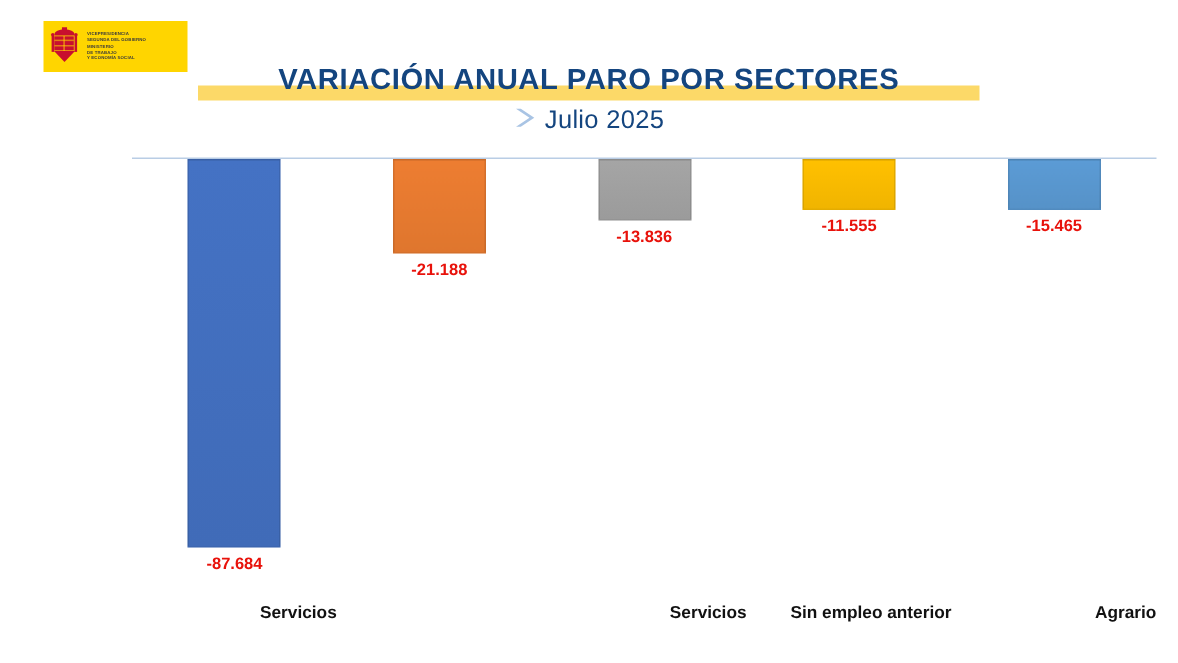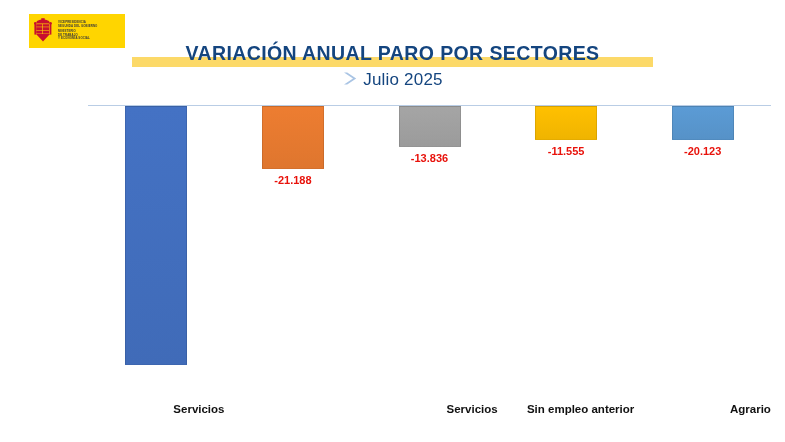--- a/index.html
+++ b/index.html
@@ -197,35 +197,36 @@
     </span>
     <span class="subtitle-text">Julio 2025</span>
   </div>
 </div>
 
 <div class="chart">
   <div class="axis-line"></div>
   <div class="plot-area" id="plot-area">
       <div class="bar-slot" style="left: 37.3px; width: 62px;">
         <div class="bar" style="height: 259px; background: linear-gradient(rgb(68, 114, 196), rgb(64, 107, 184));"></div>
+        <div class="bar-value" style="top: 264px; color: rgb(232, 18, 11);">-87.684</div>
         <div class="cat-label">Servicios</div>
       </div>
       <div class="bar-slot" style="left: 173.9px; width: 62px;">
         <div class="bar" style="height: 62.5849px; background: linear-gradient(rgb(237, 125, 49), rgb(223, 118, 46));"></div>
         <div class="bar-value" style="top: 67.5849px; color: rgb(232, 18, 11); text-align: center;">-21.188</div>
       </div>
       <div class="bar-slot" style="left: 310.5px; width: 62px;">
         <div class="bar" style="height: 40.8686px; background: linear-gradient(rgb(165, 165, 165), rgb(155, 155, 155));"></div>
         <div class="bar-value" style="top: 45.8686px; color: rgb(232, 18, 11);">-13.836</div>
         <div class="cat-label">Servicios</div>
       </div>
       <div class="bar-slot" style="left: 447.1px; width: 62px;">
         <div class="bar" style="height: 34.131px; background: linear-gradient(rgb(255, 192, 0), rgb(240, 180, 0));"></div>
         <div class="bar-value" style="top: 39.131px; color: rgb(232, 18, 11);">-11.555</div>
         <div class="cat-label">Sin empleo anterior</div>
       </div>
       <div class="bar-slot" style="left: 583.7px; width: 62px;">
         <div class="bar" style="height: 33.5787px; background: linear-gradient(rgb(91, 155, 213), rgb(86, 146, 200));"></div>
-        <div class="bar-value" style="top: 38.5787px; color: rgb(232, 18, 11);">-20.123</div>
+        <div class="bar-value" style="top: 38.5787px; color: rgb(232, 18, 11);">-15.465</div>
         <div class="cat-label">Agrario</div>
       </div>
     </div>
 </div>
 
 </body></html>

